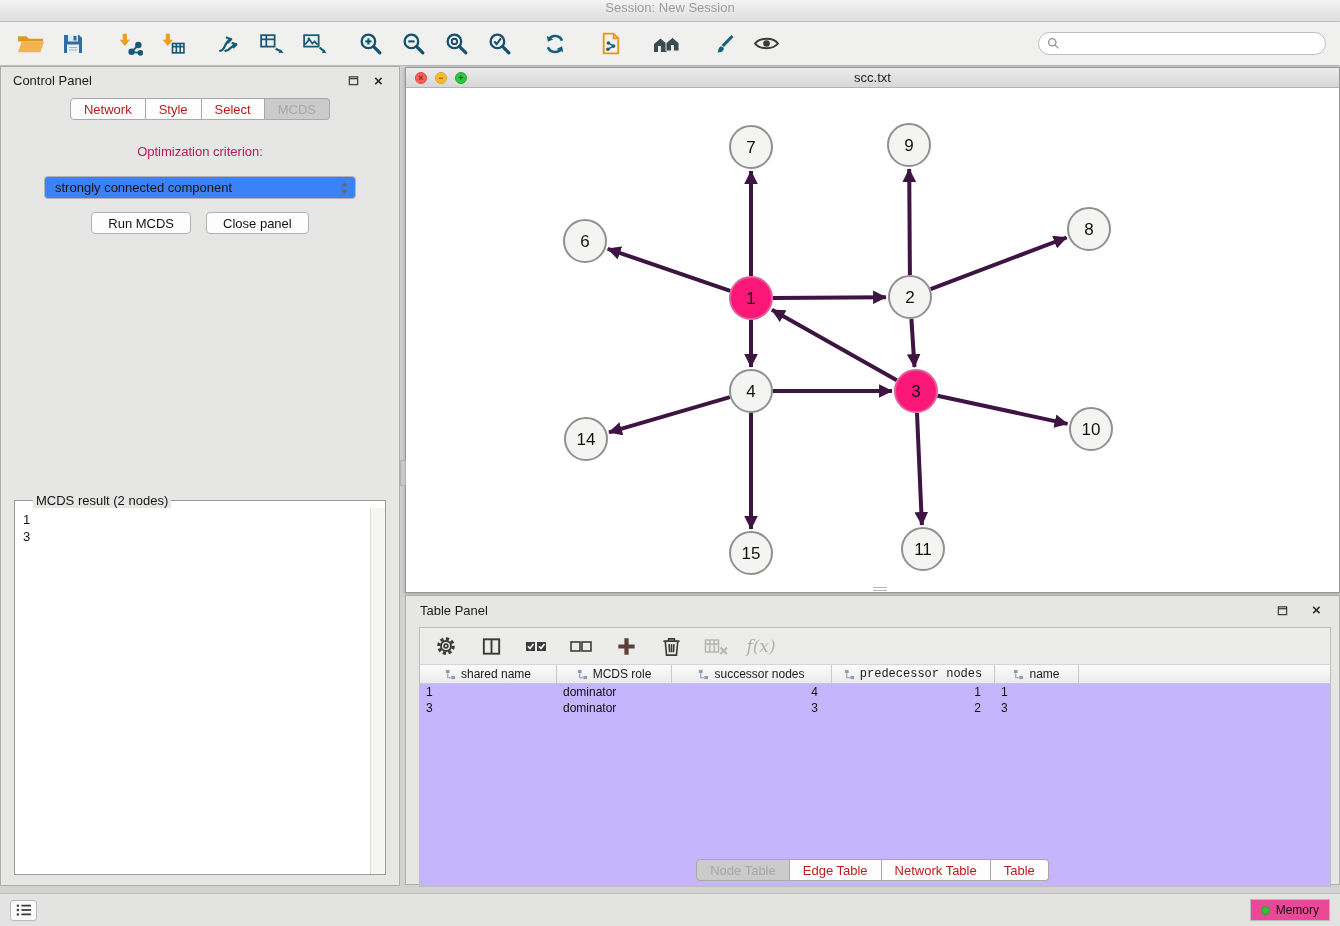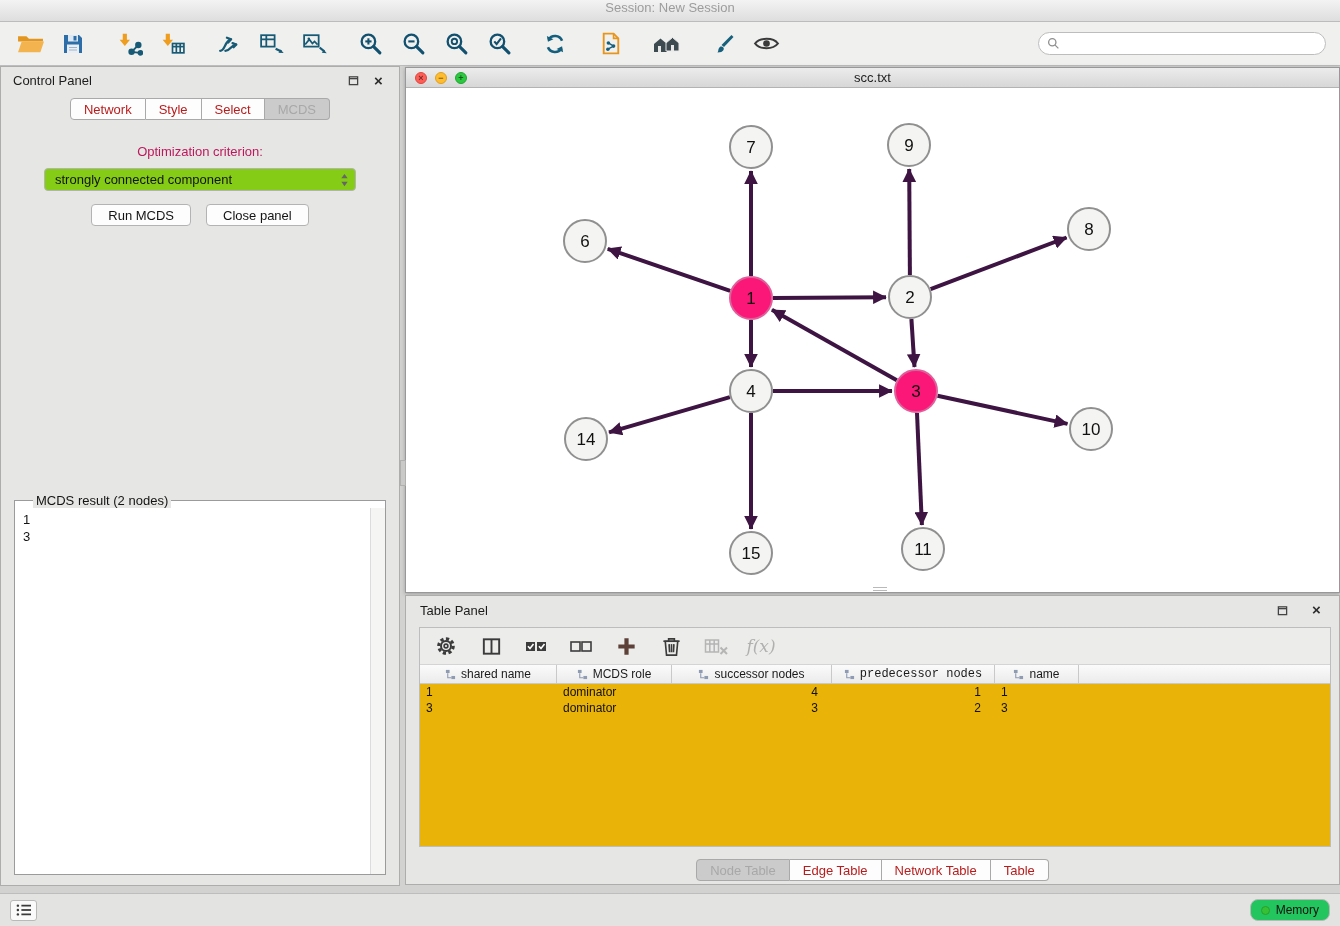--- a/index.html
+++ b/index.html
@@ -24,21 +24,21 @@
   .hd-spacer{flex:1}
   .win-btn{width:17px;height:16px;display:flex;align-items:center;justify-content:center;color:#2e2e2e;
     font-weight:bold;font-size:15px;cursor:pointer;line-height:14px}
   .cp-tabs,.tp-tabs{display:flex;justify-content:center}
   .cp-tabs{margin-top:4px}
   .seg{padding:3px 13px;font-size:13px;background:#fdfdfd;border:1px solid #a9a9a9;border-left:none;color:#b91c1c;cursor:pointer;height:22px;display:flex;align-items:center}
   .seg:first-child{border-left:1px solid #a9a9a9;border-radius:4px 0 0 4px}
   .seg:last-child{border-radius:0 4px 4px 0}
   .seg-active{background:#cbcbcb;color:#a8a8a8}
   .opt-label{text-align:center;margin-top:24px;font-size:13px;color:#be185d}
-  .dropdown{margin:9px auto 0;width:312px;height:23px;background:#84cc16;border:1px solid #b3b3b3;border-radius:4px;
+  .dropdown{margin:17px auto 0;width:312px;height:23px;background:#3b82f6;border:1px solid #b3b3b3;border-radius:4px;
     font-size:13px;color:#141414;display:flex;align-items:center;justify-content:space-between;padding:0 6px 0 10px;cursor:pointer}
   .cp-buttons{display:flex;justify-content:center;gap:15px;margin-top:13px}
   .mac-btn{height:22px;padding:0 16px;background:#fdfdfd;border:1px solid #b3b3b3;border-radius:4px;font-size:13px;
     font-family:inherit;color:#141414;cursor:pointer}
   .result-box{position:absolute;left:13px;right:13px;top:426px;bottom:10px;background:#fff;border:1px solid #9b9b9b;padding:0}
   .result-box legend{font-size:13px;color:#141414;padding:0 3px;margin-left:18px;background:#e6e6e4}
   .result-lines{padding:3px 0 0 8px}
   .rline{font-size:13px;line-height:17px;color:#141414}
   .result-scrollbar{position:absolute;right:0;top:0;bottom:0;width:15px;background:#f5f5f4;border-left:1px solid #dcdcdc;cursor:pointer}
 
@@ -53,40 +53,40 @@
   .tl.yellow{left:29px;background:#febc2e;border:1px solid #dfa023}
   .tl.green{left:49px;background:#2bc840;border:1px solid #22a532}
   .nw-canvas{position:absolute;left:0;top:20px;right:0;bottom:0;background:#fff;overflow:hidden;cursor:default}
   #graph-svg text{font-family:"Liberation Sans",sans-serif}
   .nw-grip{position:absolute;left:50%;bottom:1px;width:14px;height:4px;border-top:1px solid #b9b9b9;border-bottom:1px solid #b9b9b9;cursor:ns-resize}
   .v-split{position:absolute;left:400px;top:460px;width:6px;height:26px;background:#c9c9c7;border:1px solid #b0b0ae;cursor:ew-resize}
 
   
   .table-panel{position:absolute;left:405px;top:595px;width:935px;height:290px;background:#e6e6e4;border:1px solid #adadab}
   .tp-header{height:28px;display:flex;align-items:center;padding:0 14px;font-size:13px;color:#1c1c1c;gap:17px}
-  .tp-inner{position:absolute;left:13px;right:8px;top:31px;height:220px;background:#eab308;border:1px solid #bdbdbd}
+  .tp-inner{position:absolute;left:13px;right:8px;top:31px;height:260px;background:#c4b5fd;border:1px solid #bdbdbd}
   .tp-toolbar{height:37px;background:#ececea;border-bottom:1px solid #d4d4d4;display:flex;align-items:center;padding:0 12px;gap:17px}
   .tp-tool{width:28px;height:28px;display:flex;align-items:center;justify-content:center;cursor:pointer}
   .tp-tool.disabled{cursor:default}
   .fx{font-family:"DejaVu Serif",serif;font-style:italic;font-size:17px;color:#b0b0b0}
   .tp-cols{display:flex;height:19px;border-bottom:1px solid #c9c9c9;background:linear-gradient(#fbfbfb,#ebebeb)}
   .th{display:flex;align-items:center;justify-content:center;gap:5px;font-size:12px;color:#1a1a1a;border-right:1px solid #c9c9c9;height:100%}
   .th.fill{flex:1;border-right:none}
   .tr{display:flex;height:16px;align-items:center}
   .td{font-size:12px;color:#111;padding:0 6px;overflow:hidden;white-space:nowrap}
   .td.r{text-align:right;padding-right:14px}
   .td.fill{flex:1}
   .tp-tabs{position:absolute;left:0;right:0;bottom:3px}
 
   
   .statusbar{position:absolute;left:0;bottom:0;width:100%;height:33px;background:#e3e3e1;border-top:1px solid #bdbdbd;
     display:flex;align-items:center;padding:0 10px}
   .sb-left{width:27px;height:21px;background:#fafafa;border:1px solid #b9b9b9;border-radius:3px;display:flex;
     align-items:center;justify-content:center;cursor:pointer}
-  .memory-btn{margin-left:auto;height:22px;padding:0 10px;background:#22c55e;border:1px solid #b9b9b9;border-radius:8px;
+  .memory-btn{margin-left:auto;height:22px;padding:0 10px;background:#ec4899;border:1px solid #b9b9b9;border-radius:0;
     display:flex;align-items:center;gap:6px;font-size:12px;color:#111;cursor:pointer;font-family:inherit}
   .dot{width:9px;height:9px;border-radius:50%;background:#35c135;border:1px solid #2aa02a}
 </style>
 </head>
 <body>
 
 <div class="titlebar">
   <span>Session: New Session</span>
 </div>
 

